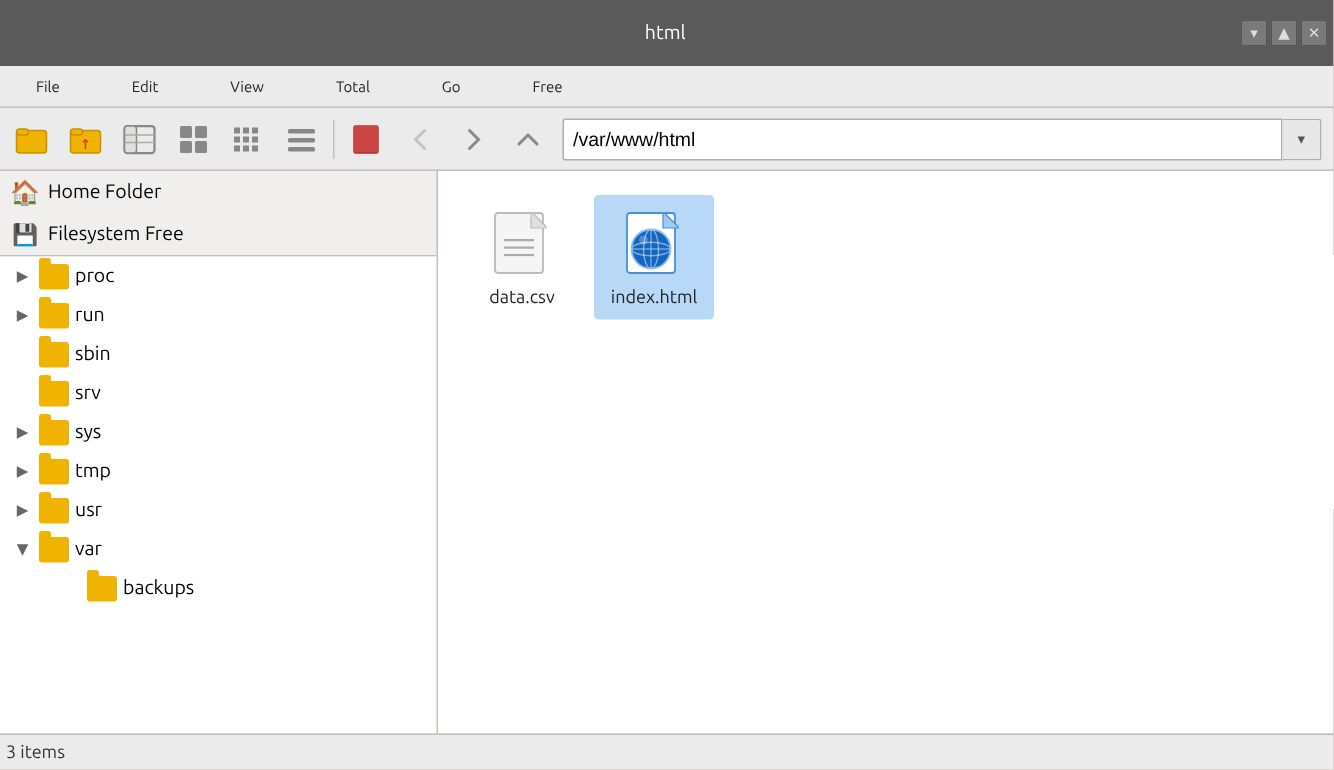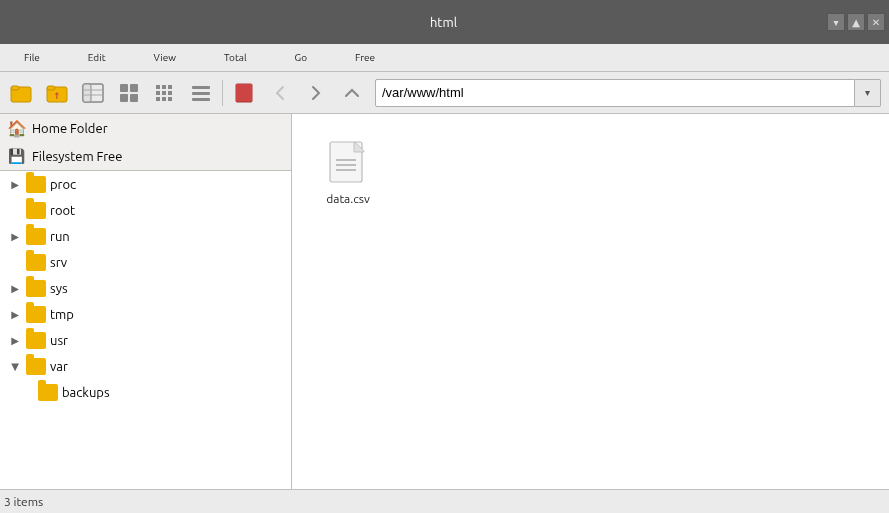--- a/index.html
+++ b/index.html
@@ -359,64 +359,64 @@
     </div>
 
     <div class="folder-tree">
 
       <div class="tree-item">
         <div class="tree-arrow">▶</div>
         <div class="folder-icon"></div>
         <span>proc</span>
       </div>
 
+
+      <div class="tree-item">
+        <div class="tree-arrow">▶</div>
+        <div class="folder-icon"></div>
+        <span>run</span>
+      </div>
+
       <div class="tree-item">
         <div class="tree-arrow" style="visibility:hidden">▶</div>
         <div class="folder-icon"></div>
-        <span>root</span>
+        <span>sbin</span>
+      </div>
+
+      <div class="tree-item">
+        <div class="tree-arrow" style="visibility:hidden">▶</div>
+        <div class="folder-icon"></div>
+        <span>srv</span>
       </div>
 
       <div class="tree-item">
         <div class="tree-arrow">▶</div>
         <div class="folder-icon"></div>
-        <span>run</span>
-      </div>
-
-
-      <div class="tree-item">
-        <div class="tree-arrow" style="visibility:hidden">▶</div>
-        <div class="folder-icon"></div>
-        <span>srv</span>
+        <span>sys</span>
       </div>
 
       <div class="tree-item">
         <div class="tree-arrow">▶</div>
         <div class="folder-icon"></div>
-        <span>sys</span>
+        <span>tmp</span>
       </div>
 
       <div class="tree-item">
         <div class="tree-arrow">▶</div>
         <div class="folder-icon"></div>
-        <span>tmp</span>
-      </div>
-
-      <div class="tree-item">
-        <div class="tree-arrow">▶</div>
-        <div class="folder-icon"></div>
         <span>usr</span>
       </div>
 
       <div class="tree-item">
         <div class="tree-arrow">▼</div>
         <div class="folder-icon"></div>
         <span>var</span>
       </div>
 
-      <div class="tree-item" style="padding-left: 20px;">
+      <div class="tree-item" style="padding-left: 40px;">
         <div class="tree-arrow" style="visibility:hidden">▶</div>
         <div class="folder-icon"></div>
         <span>backups</span>
       </div>
     </div>
   </div>
 
   <div class="file-view">
 
     <div class="file-item">
@@ -427,20 +427,44 @@
           <polygon points="26,4 36,14 26,14" fill="#bbb"></polygon>
           <polygon points="27,4 36,13 36,14 26,14 26,4" fill="#e0e0e0" stroke="#bbb" stroke-width="0.8"></polygon>
           <line x1="8" y1="22" x2="28" y2="22" stroke="#aaa" stroke-width="1.5"></line>
           <line x1="8" y1="27" x2="28" y2="27" stroke="#aaa" stroke-width="1.5"></line>
           <line x1="8" y1="32" x2="28" y2="32" stroke="#aaa" stroke-width="1.5"></line>
         </svg>
       </div>
       <span class="file-label">data.csv</span>
     </div>
 
+    <div class="file-item selected">
+      <div class="file-icon">
+        <svg width="40" height="48" viewBox="0 0 40 48">
+          <rect x="2" y="4" width="32" height="40" rx="2" fill="white" stroke="#4a90d9" stroke-width="1.2"></rect>
+          <polygon points="26,4 36,14 26,14" fill="#4a90d9"></polygon>
+          <polygon points="27,4 36,13 36,14 26,14 26,4" fill="#a0c8f0" stroke="#4a90d9" stroke-width="0.8"></polygon>
+
+          <circle cx="18" cy="28" r="13" fill="#1565c0"></circle>
+
+          <ellipse cx="18" cy="28" rx="13" ry="4.5" fill="none" stroke="rgba(255,255,255,0.45)" stroke-width="1"></ellipse>
+
+          <ellipse cx="18" cy="28" rx="5" ry="13" fill="none" stroke="rgba(255,255,255,0.45)" stroke-width="1"></ellipse>
+
+          <circle cx="18" cy="28" r="13" fill="none" stroke="#8abfef" stroke-width="1.2"></circle>
+
+          <line x1="5" y1="28" x2="31" y2="28" stroke="rgba(255,255,255,0.4)" stroke-width="1"></line>
+
+          <line x1="18" y1="15" x2="18" y2="41" stroke="rgba(255,255,255,0.4)" stroke-width="1"></line>
+
+          <circle cx="13" cy="22" r="3" fill="rgba(255,255,255,0.25)"></circle>
+        </svg>
+      </div>
+      <span class="file-label">index.html</span>
+    </div>
 
 
   </div>
 </div>
 
 <div class="statusbar">
   <span>3 items</span>
 </div>
 
 </body></html>

